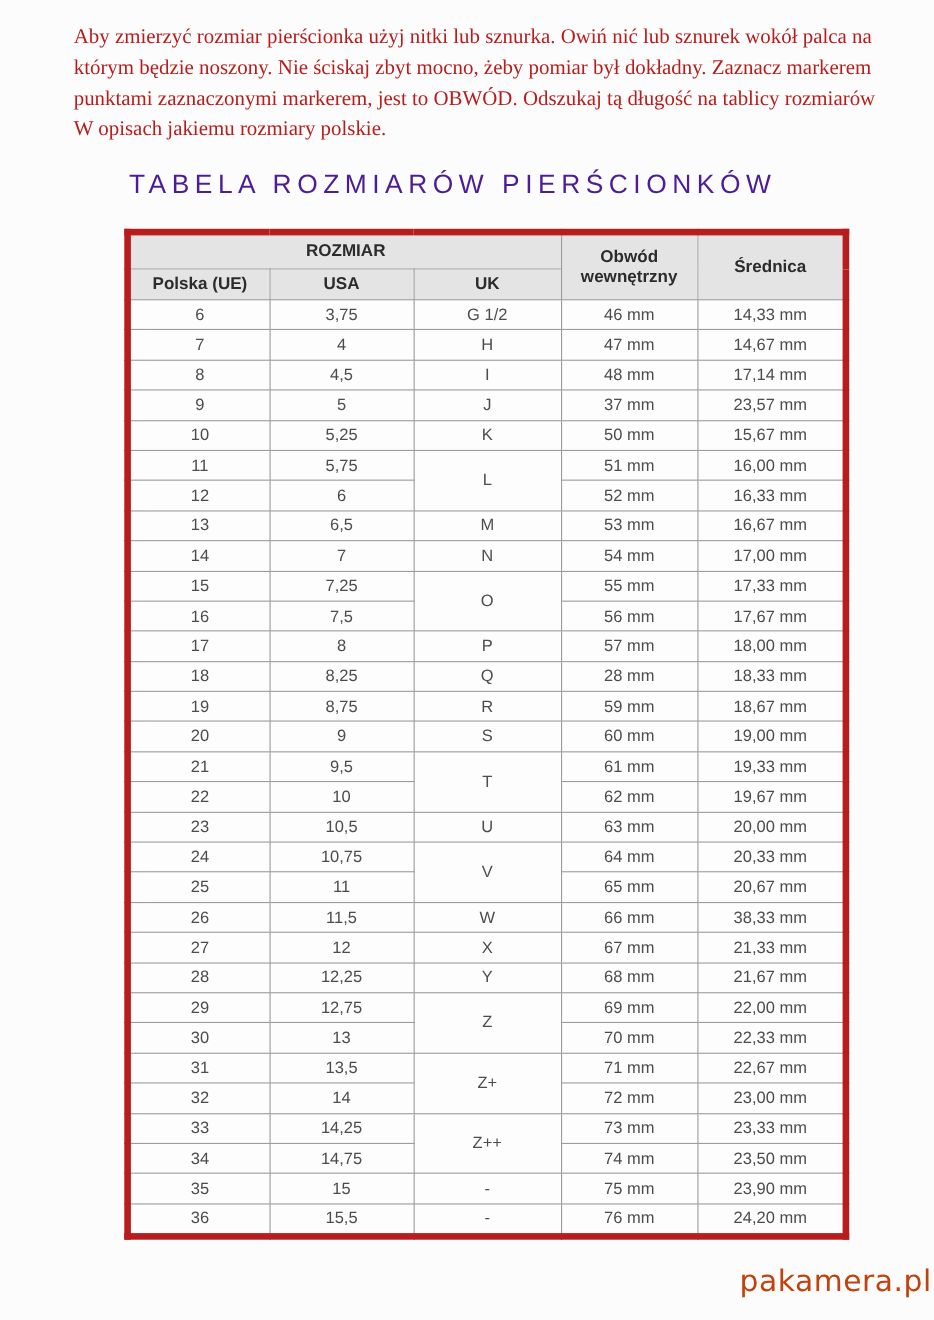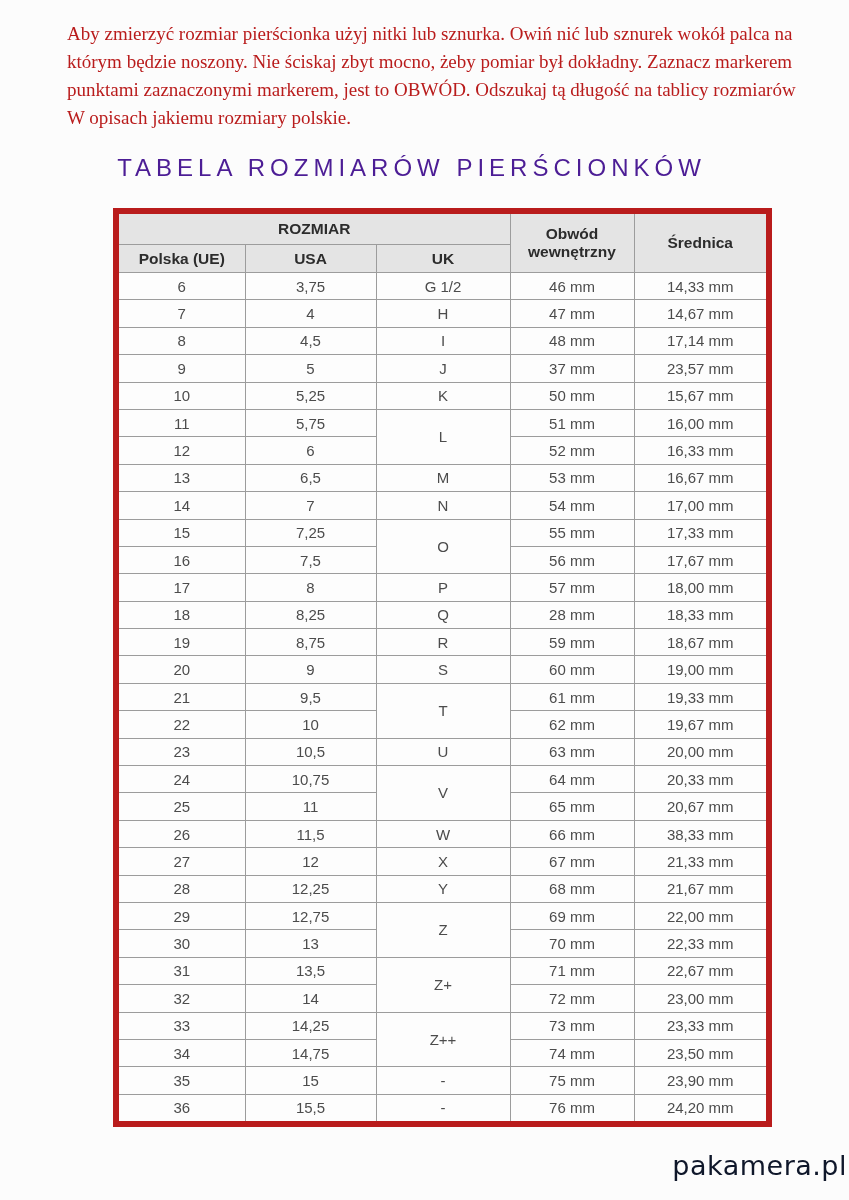--- a/index.html
+++ b/index.html
@@ -71,21 +71,21 @@
   }
   
   .watermark {
     position: absolute;
     top: 1150px;
     right: 2px;
     font-family: "DejaVu Sans", sans-serif;
     font-size: 27px;
     font-weight: 500;
     letter-spacing: 0.5px;
-    color: #0f172a;
+    color: #c2410c;
   }
 </style>
 </head>
 <body>
 
 <div class="intro">
   <div>Aby zmierzyć rozmiar pierścionka użyj nitki lub sznurka. Owiń nić lub sznurek wokół palca na</div>
   <div>którym będzie noszony. Nie ściskaj zbyt mocno, żeby pomiar był dokładny. Zaznacz markerem</div>
   <div>punktami zaznaczonymi markerem, jest to OBWÓD. Odszukaj tą długość na tablicy rozmiarów</div>
   <div>W opisach jakiemu rozmiary polskie.</div>

